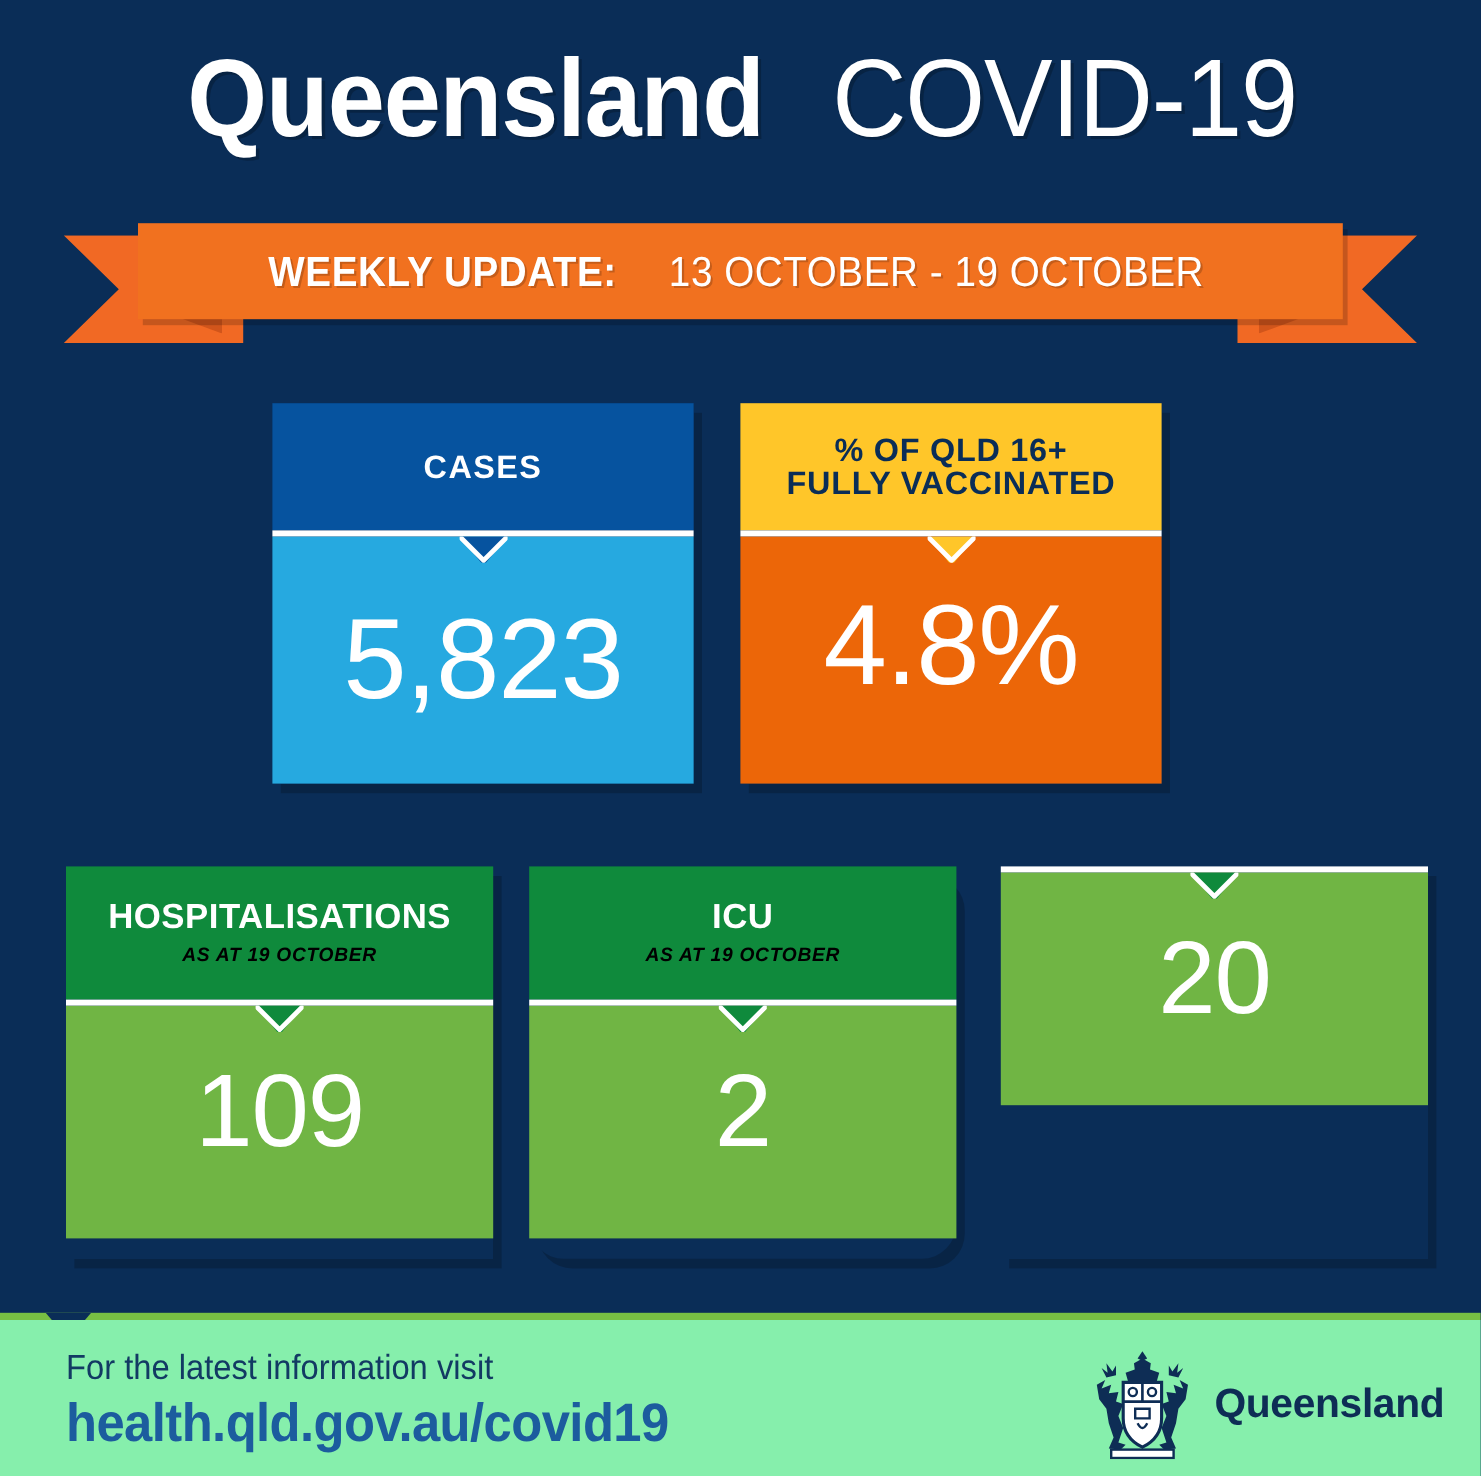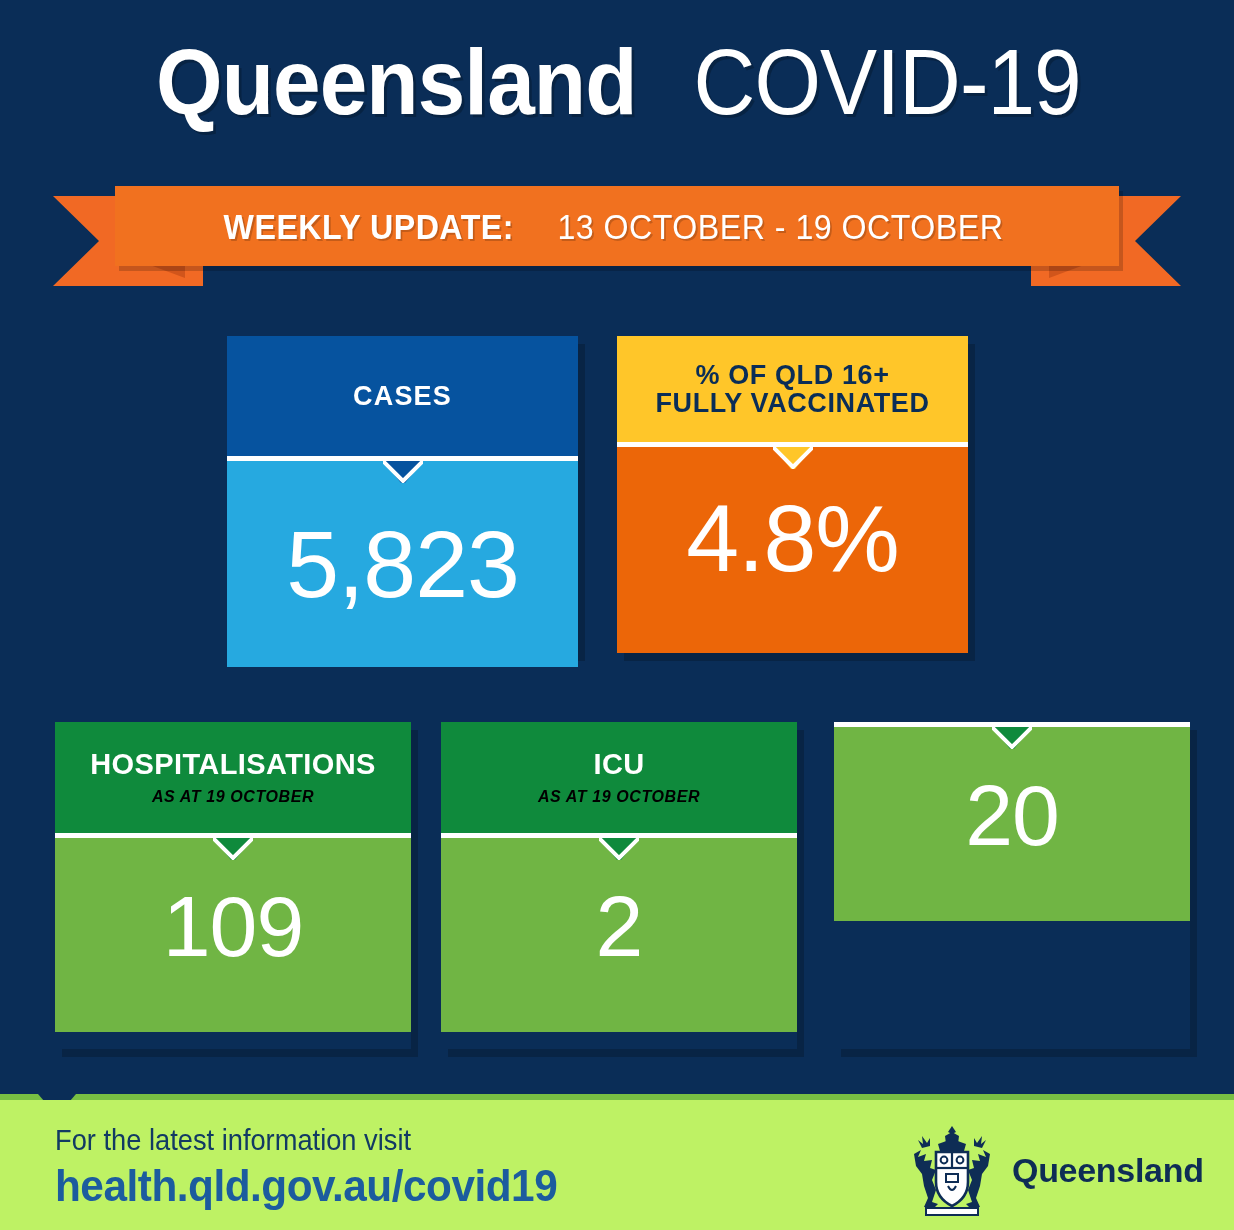--- a/index.html
+++ b/index.html
@@ -74,52 +74,52 @@
   }
   .card .num{
     color:#ffffff;line-height:1;font-weight:400;
     letter-spacing:-1px;
   }
   .h-title{font-weight:bold;line-height:1.05;}
   .h-sub{font-weight:bold;line-height:1.1;}
 
   
   #card-cases{left:227px;top:336px;width:351px;height:317px;}
-  #card-cases .head{height:120px;background:#06539f;}
+  #card-cases .head{height:106px;background:#06539f;}
   #card-cases .h-title{color:#ffffff;font-size:27px;letter-spacing:1.2px;}
   #card-cases .body{height:206px;background:#26a9e0;}
   #card-cases .num{font-size:95px;}
 
   
   #card-vacc{left:617px;top:336px;width:351px;height:317px;}
   #card-vacc .head{height:106px;background:#ffc629;padding:12px 12px;}
   #card-vacc .h-title{color:#0a2d57;font-size:27px;letter-spacing:.6px;}
   #card-vacc .body{height:206px;background:#ec6608;padding-bottom:24px;}
   #card-vacc .num{font-size:95px;}
 
   
   .gcard{top:722px;width:356px;height:327px;}
   .gcard .head{height:111px;background:#0f8a3c;padding:0 20px;}
   .gcard .h-title{color:#ffffff;font-size:29px;letter-spacing:.4px;}
   .gcard .h-sub{color:#000000;font-size:16px;letter-spacing:.6px;margin-top:8px;font-style:italic;}
   .gcard .body{height:194px;background:#70b544;padding-bottom:18px;}
   .gcard .num{font-size:86px;}
   #card-hosp{left:55px;}
-  #card-icu{left:441px;}
+  #card-icu{left:441px;border-radius:29px;}
   #card-lives{left:834px;}
   #card-lives .head{justify-content:center;}
 
   
   .foot-rule{position:absolute;left:0;top:1094px;width:1234px;height:6px;background:#78bf43;}
   .foot-arrow{
     position:absolute;left:38px;top:1094px;width:38px;height:22px;
     background:#0a2d57;clip-path:polygon(0 0,38px 0,19px 22px);
   }
   .footer{
-    position:absolute;left:0;top:1100px;width:1234px;height:130px;background:#bef264;
+    position:absolute;left:0;top:1100px;width:1234px;height:130px;background:#86efac;
   }
   .foot-line1{
     position:absolute;left:55px;top:26px;
     color:#123a63;font-size:29px;font-weight:400;line-height:1;
     transform:scaleX(.94);transform-origin:left center;
   }
   .foot-url{
     position:absolute;left:55px;top:63px;
     color:#1c5c9e;font-size:45px;font-weight:bold;line-height:1;letter-spacing:-.5px;
     transform:scaleX(.94);transform-origin:left center;

